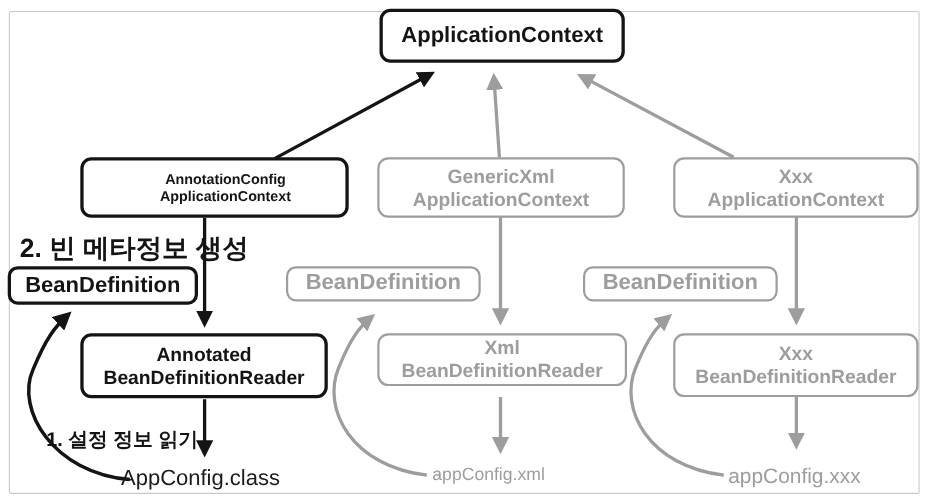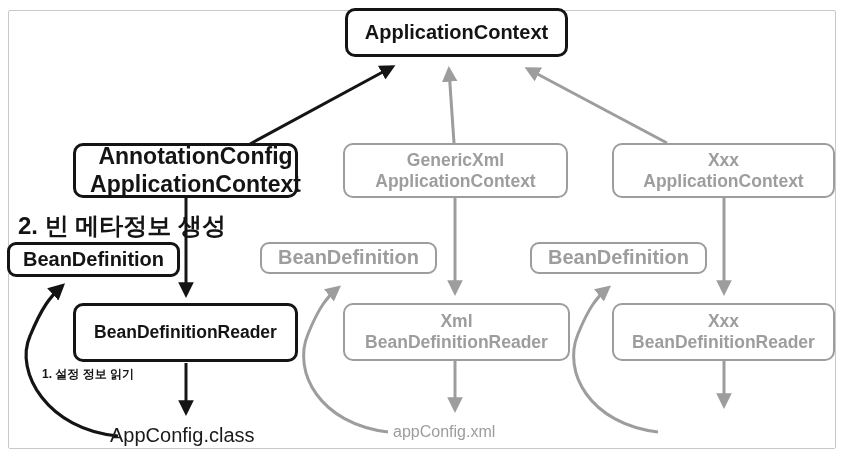--- a/index.html
+++ b/index.html
@@ -89,21 +89,21 @@
 
     <path d="M 118 436 C 48 430 14 372 30 336 C 42 307 50 297 62 286" stroke="#141414" stroke-width="3.2" fill="none" marker-end="url(#ah-black)"></path>
     <path d="M 388 432 C 320 424 292 372 308 334 C 319 307 327 297 338 288" stroke="#9d9d9d" stroke-width="3" fill="none" marker-end="url(#ah-gray)"></path>
     <path d="M 658 432 C 590 424 562 372 578 334 C 589 307 597 297 608 288" stroke="#9d9d9d" stroke-width="3" fill="none" marker-end="url(#ah-gray)"></path>
   </svg>
 
   <div class="node" style="left:345px; top:8px; width:223px; height:49px; font-size:20px; border-width:3.5px;">
     <span>ApplicationContext</span>
   </div>
 
-  <div class="node" style="left:73px; top:143px; width:225px; height:55px; font-size:23px;padding-left:20px;">
+  <div class="node" style="left:73px; top:143px; width:244px; height:55px; font-size:13px;padding-left:20px;">
     <span>AnnotationConfig</span>
     <span>ApplicationContext</span>
   </div>
   <div class="node gray" style="left:343px; top:143px; width:225px; height:55px; font-size:17.5px;border-radius:10px;">
     <span>GenericXml</span>
     <span>ApplicationContext</span>
   </div>
   <div class="node gray" style="left:612px; top:143px; width:223px; height:55px; font-size:17.5px;">
     <span>Xxx</span>
     <span>ApplicationContext</span>
@@ -115,29 +115,31 @@
     <span>BeanDefinition</span>
   </div>
   <div class="node gray" style="left:260px; top:242px; width:177px; height:32px; font-size:20px; border-radius:9px;">
     <span>BeanDefinition</span>
   </div>
   <div class="node gray" style="left:530px; top:242px; width:177px; height:32px; font-size:20px; border-radius:9px;">
     <span>BeanDefinition</span>
   </div>
 
   <div class="node" style="left:73px; top:303px; width:225px; height:59px; font-size:17.5px;">
+    <span>Annotated</span>
     <span>BeanDefinitionReader</span>
   </div>
-  <div class="node gray" style="left:343px; top:303px; width:227px; height:58px; font-size:17.5px;">
+  <div class="node gray" style="left:343px; top:303px; width:227px; height:48px; font-size:17.5px;">
     <span>Xml</span>
     <span>BeanDefinitionReader</span>
   </div>
   <div class="node gray" style="left:612px; top:303px; width:223px; height:58px; font-size:17.5px;">
     <span>Xxx</span>
     <span>BeanDefinitionReader</span>
   </div>
 
-  <div class="lbl" style="left:42px; top:366px; font-size:12px;text-align:center;">1. 설정 정보 읽기</div>
+  <div class="lbl" style="left:42px; top:387px; font-size:18px;text-align:center;">1. 설정 정보 읽기</div>
 
   <div class="file-label" style="left:110px; top:424px; font-size:20px;">AppConfig.class</div>
   <div class="file-label gray" style="left:393px; top:423px; font-size:16px;">appConfig.xml</div>
+  <div class="file-label gray" style="left:662px; top:423px; font-size:19px;">appConfig.xxx</div>
 
 </div>
 
 </body></html>

